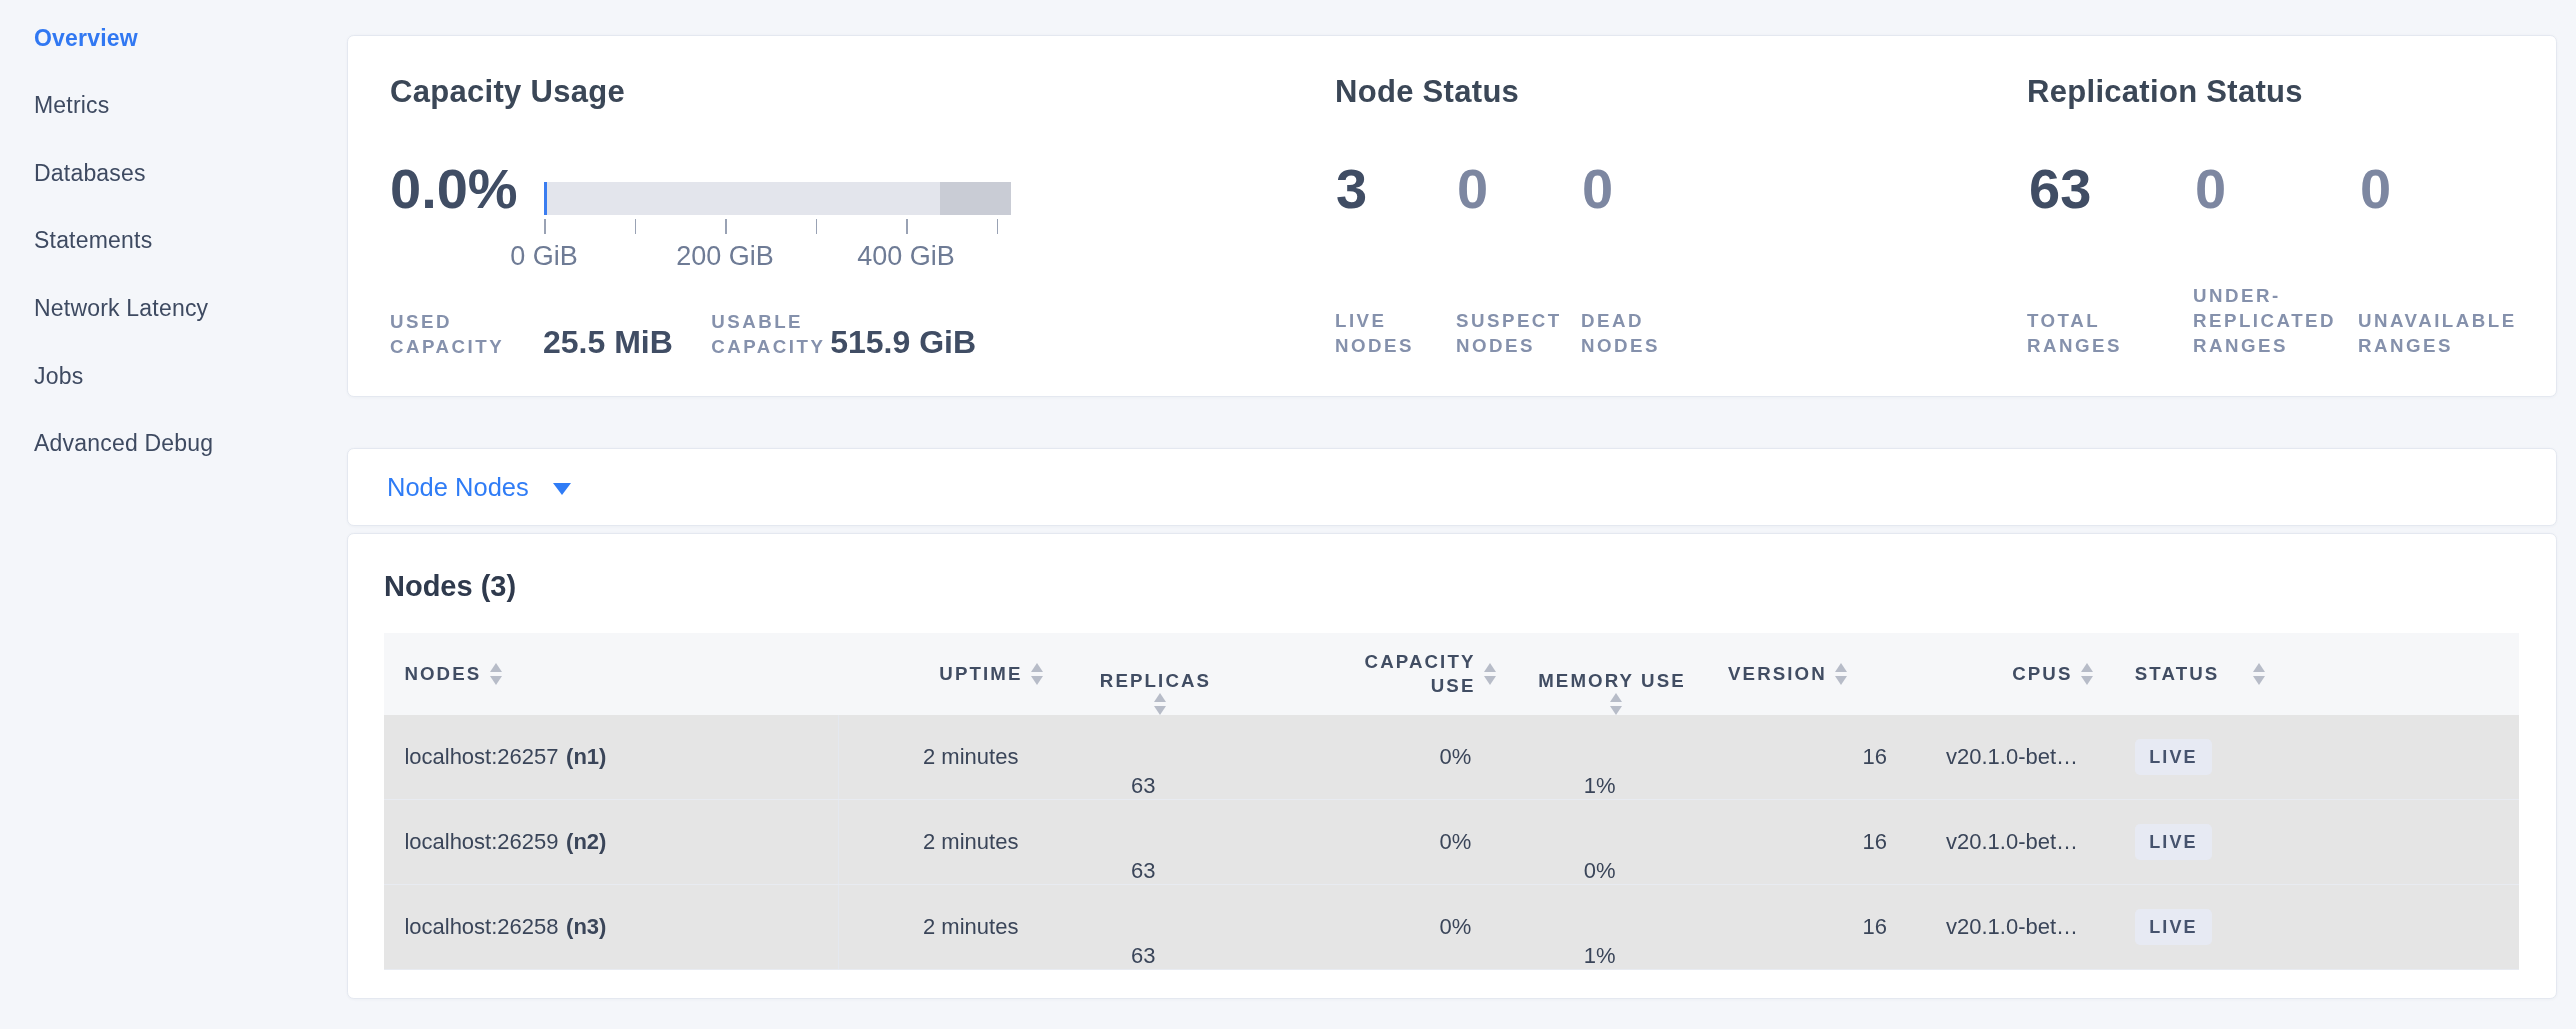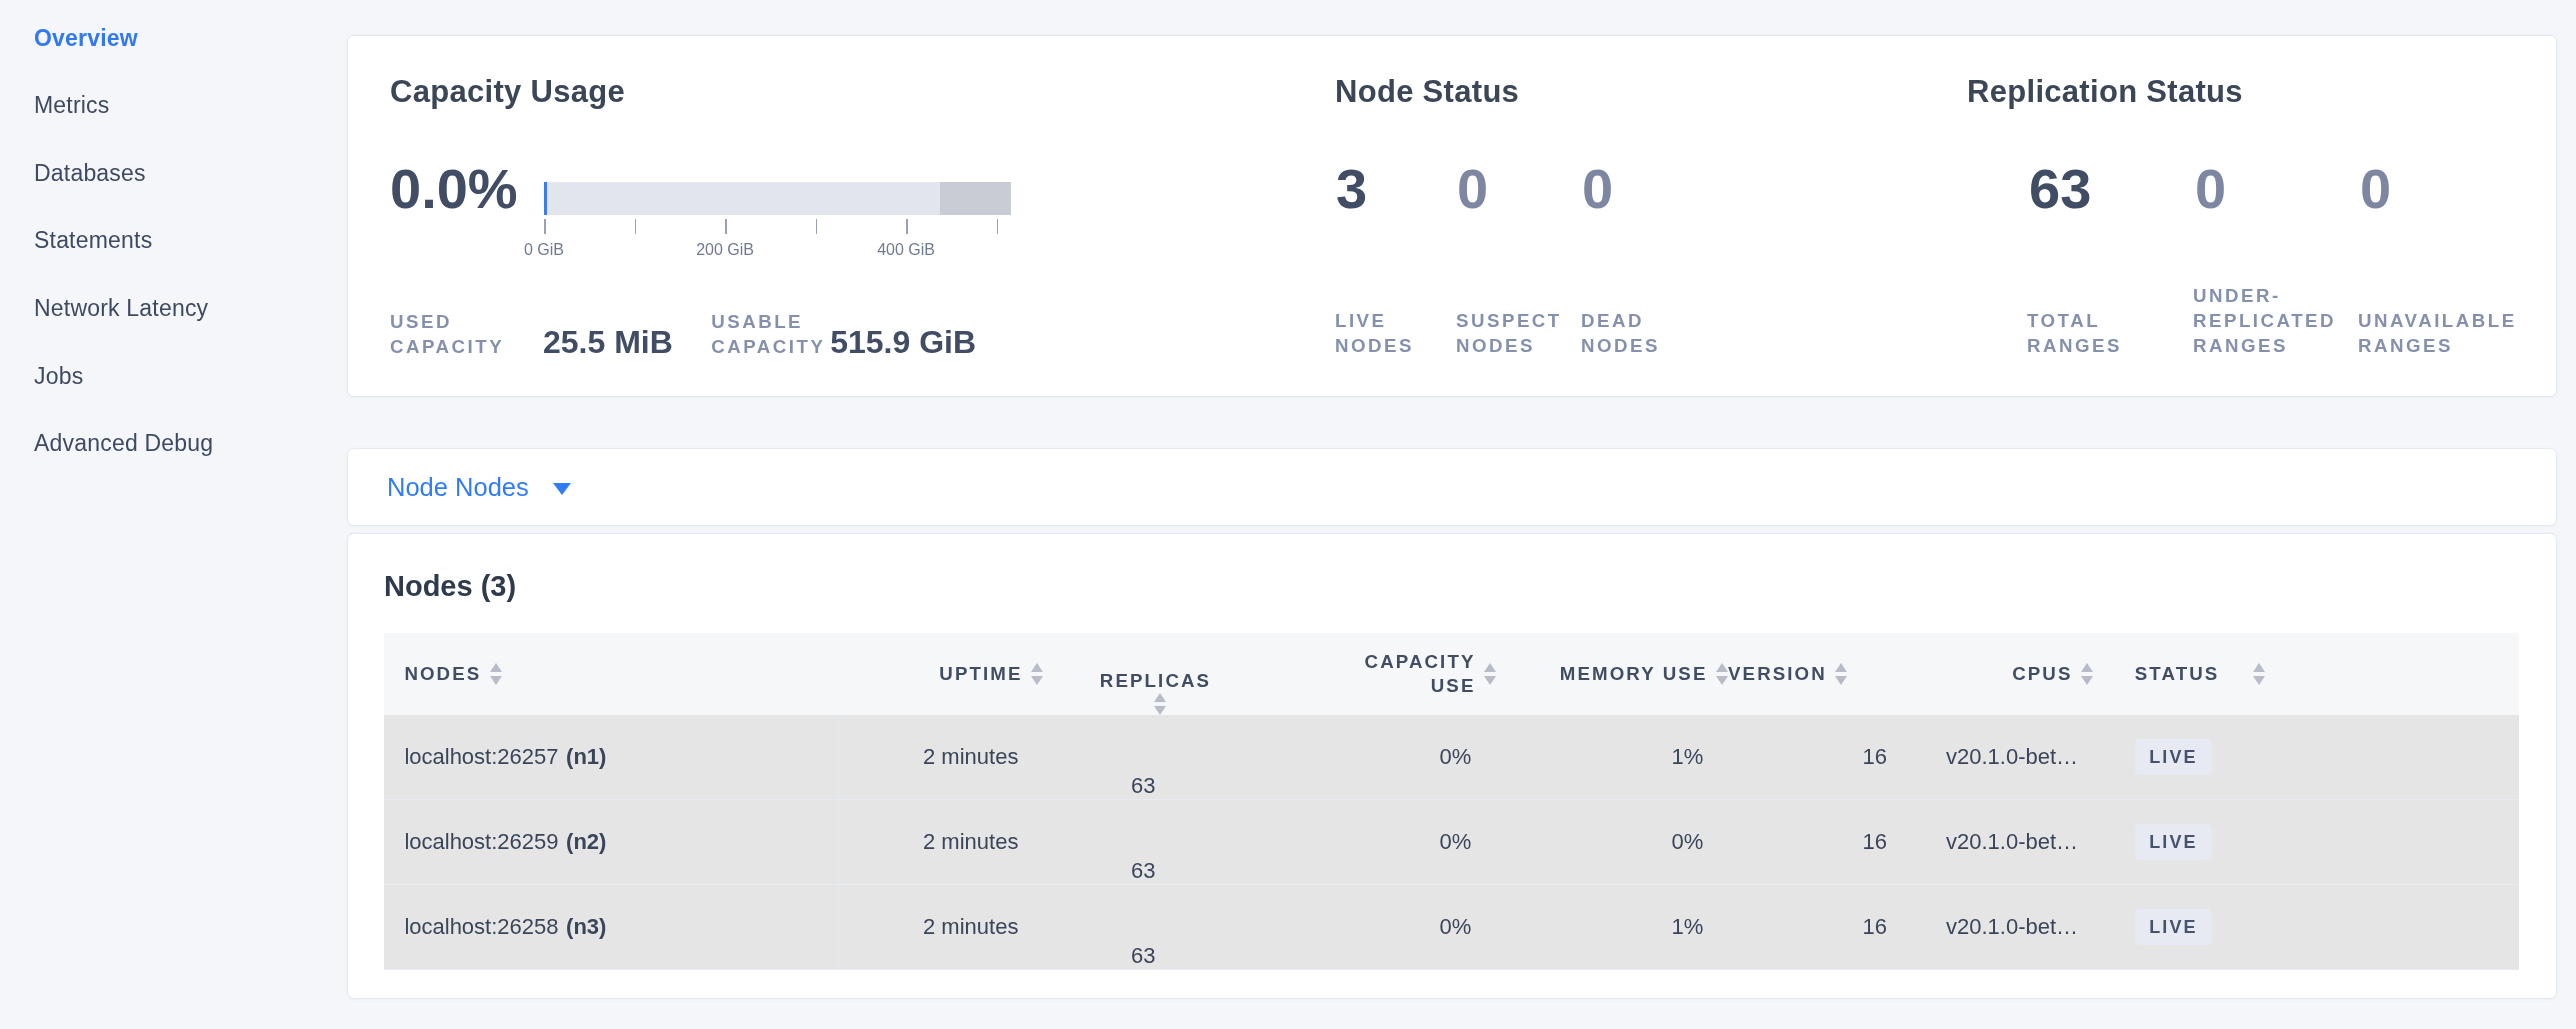--- a/index.html
+++ b/index.html
@@ -51,21 +51,21 @@
   }
   
   .cap-big{left:42px;}
   .cap-bar{position:absolute;left:196px;top:146px;width:467px;height:33px;background:var(--bar_track);}
   .cap-bar .other{position:absolute;right:0;top:0;height:100%;background:var(--bar_other);}
   .cap-bar .used{position:absolute;left:0;top:0;height:100%;width:3.4px;background:var(--bar_used);}
   .cap-axis{position:absolute;left:196px;top:183px;width:467px;height:76px;}
   .cap-axis .tick{position:absolute;top:0;width:1.7px;height:15.3px;background:var(--tick);}
   .cap-axis .tick-label{
     position:absolute;top:22px;transform:translateX(-50%);
-    font-size:16px;color:var(--axis_label);white-space:nowrap;
+    font-size:27px;color:var(--axis_label);white-space:nowrap;
   }
   .cap-stats{left:42px;bottom:36px;}
   .cap-stat-label{width:153px;}
   .cap-stat-label.second{width:119px;}
   .cap-stat-value{font-size:32px;font-weight:bold;color:#404d64;line-height:1.1;margin-right:24px;}
   
   .stat-num-row{position:absolute;top:119px;display:flex;}
   .ns-col1{width:121px}.ns-col2{width:125px}.ns-col3{width:119px}
   .rs-col1{width:166px}.rs-col2{width:165px}.rs-col3{width:195px}
   
@@ -81,21 +81,21 @@
   .ntable{position:absolute;left:36px;top:99px;width:2135px;}
   .trow{display:flex;align-items:center;}
   .thead{height:82px;background:var(--header_bg);}
   .tbody-row{height:85px;border-bottom:0.8px solid var(--row_border);background:#e5e5e5;}
   .cell{display:flex;align-items:center;height:100%;font-size:22px;color:#3a4559;}
   .c-nodes{width:455px;padding-left:20.4px;}
   .tbody-row .c-nodes{border-right:0.8px solid var(--divider);}
   .c-uptime{width:204px;justify-content:flex-end;}
   .c-replicas{width:225px;justify-content:flex-end;flex-direction:column;}
   .c-capuse{width:228px;justify-content:flex-end;}
-  .c-mem{width:232px;justify-content:flex-end;}
+  .c-mem{width:232px;justify-content:flex-end;flex-direction:column;}
   .c-cpus{width:218px;justify-content:flex-end;padding-right:35px;}
   .c-version{width:182px;}
   .c-status{flex:1;padding-left:6.8px;gap:25px;}
   .tbody-row .c-uptime,.tbody-row .c-replicas,.tbody-row .c-capuse,
   .tbody-row .c-mem{padding-right:24.6px;}
   .tbody-row .c-cpus{padding-right:59px;}
   .th-label{
     font-size:18.7px;font-weight:bold;letter-spacing:2.1px;color:#414d63;
     line-height:1.3;white-space:pre-line;
   }
@@ -159,21 +159,21 @@
   </div>
   <div class="stat-labels" style="left:987px">
     <div class="stat-label ns-col1">LIVE
 NODES</div>
     <div class="stat-label ns-col2">SUSPECT
 NODES</div>
     <div class="stat-label ns-col3">DEAD
 NODES</div>
   </div>
 
-  <h2 class="panel-title" style="left:1619px">Replication Status</h2>
+  <h2 class="panel-title" style="left:1679px">Replication Status</h2>
   <div class="stat-num-row" style="left:1681px">
     <div class="big-num rs-col1" style="position:static">63</div>
     <div class="big-num muted rs-col2" style="position:static">0</div>
     <div class="big-num muted rs-col3" style="position:static">0</div>
   </div>
   <div class="stat-labels" style="left:1679px">
     <div class="stat-label rs-col1">TOTAL
 RANGES</div>
     <div class="stat-label rs-col2">UNDER-
 REPLICATED

